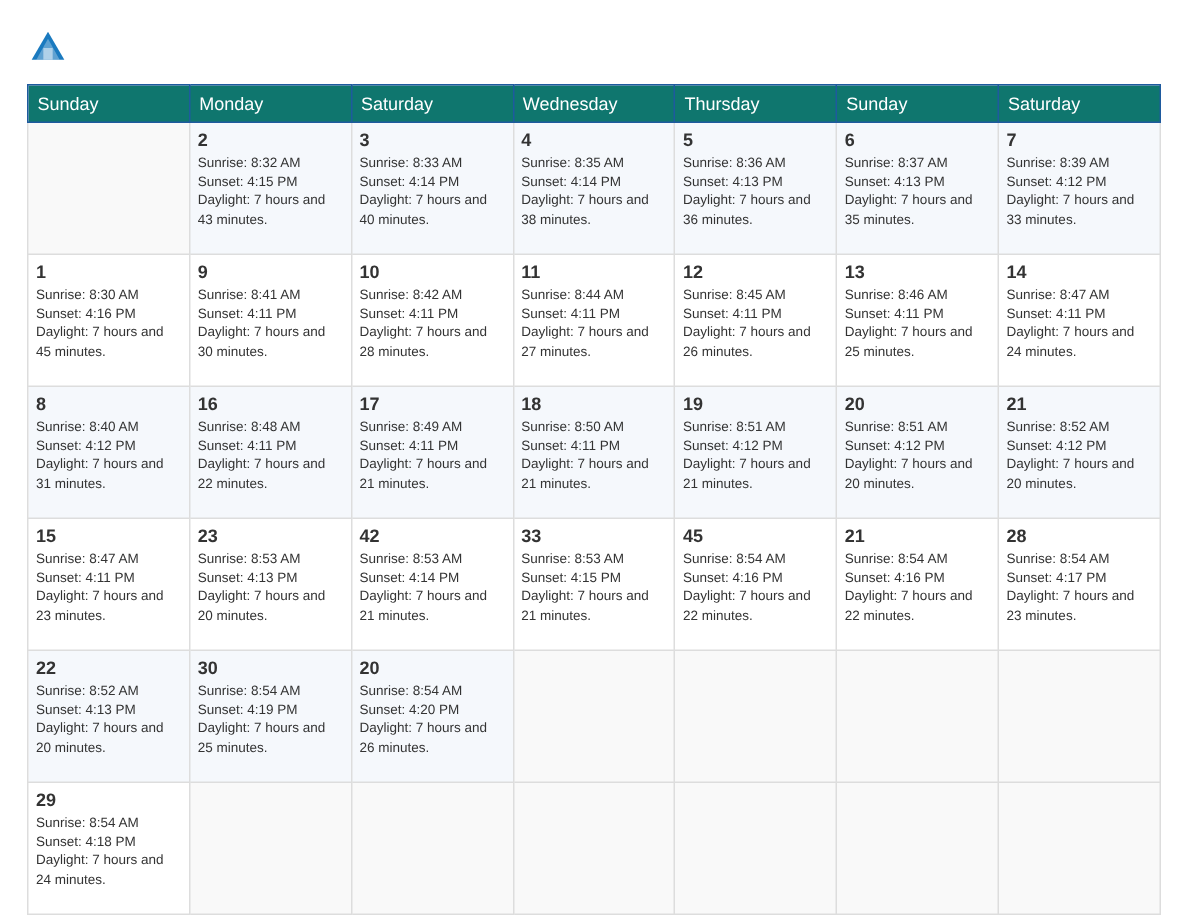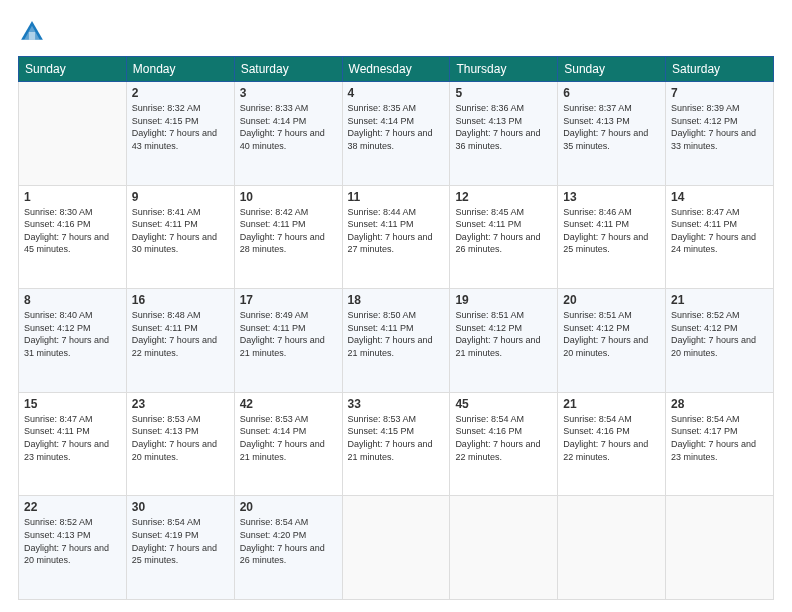--- a/index.html
+++ b/index.html
@@ -261,15 +261,27 @@
       </td>
           <td>
         <span class="day-number">20</span>
         <span class="day-info">Sunrise: 8:54 AM<br>Sunset: 4:20 PM<br>Daylight: 7 hours and 26 minutes.</span>
       </td>
           <td class="empty-cell"></td>
           <td class="empty-cell"></td>
           <td class="empty-cell"></td>
           <td class="empty-cell"></td>
         </tr>
+        <tr>
+          <td>
+        <span class="day-number">29</span>
+        <span class="day-info">Sunrise: 8:54 AM<br>Sunset: 4:18 PM<br>Daylight: 7 hours and 24 minutes.</span>
+      </td>
+          <td class="empty-cell"></td>
+          <td class="empty-cell"></td>
+          <td class="empty-cell"></td>
+          <td class="empty-cell"></td>
+          <td class="empty-cell"></td>
+          <td class="empty-cell"></td>
+        </tr>
       </tbody>
   </table>
 </div>
 
 </body></html>

